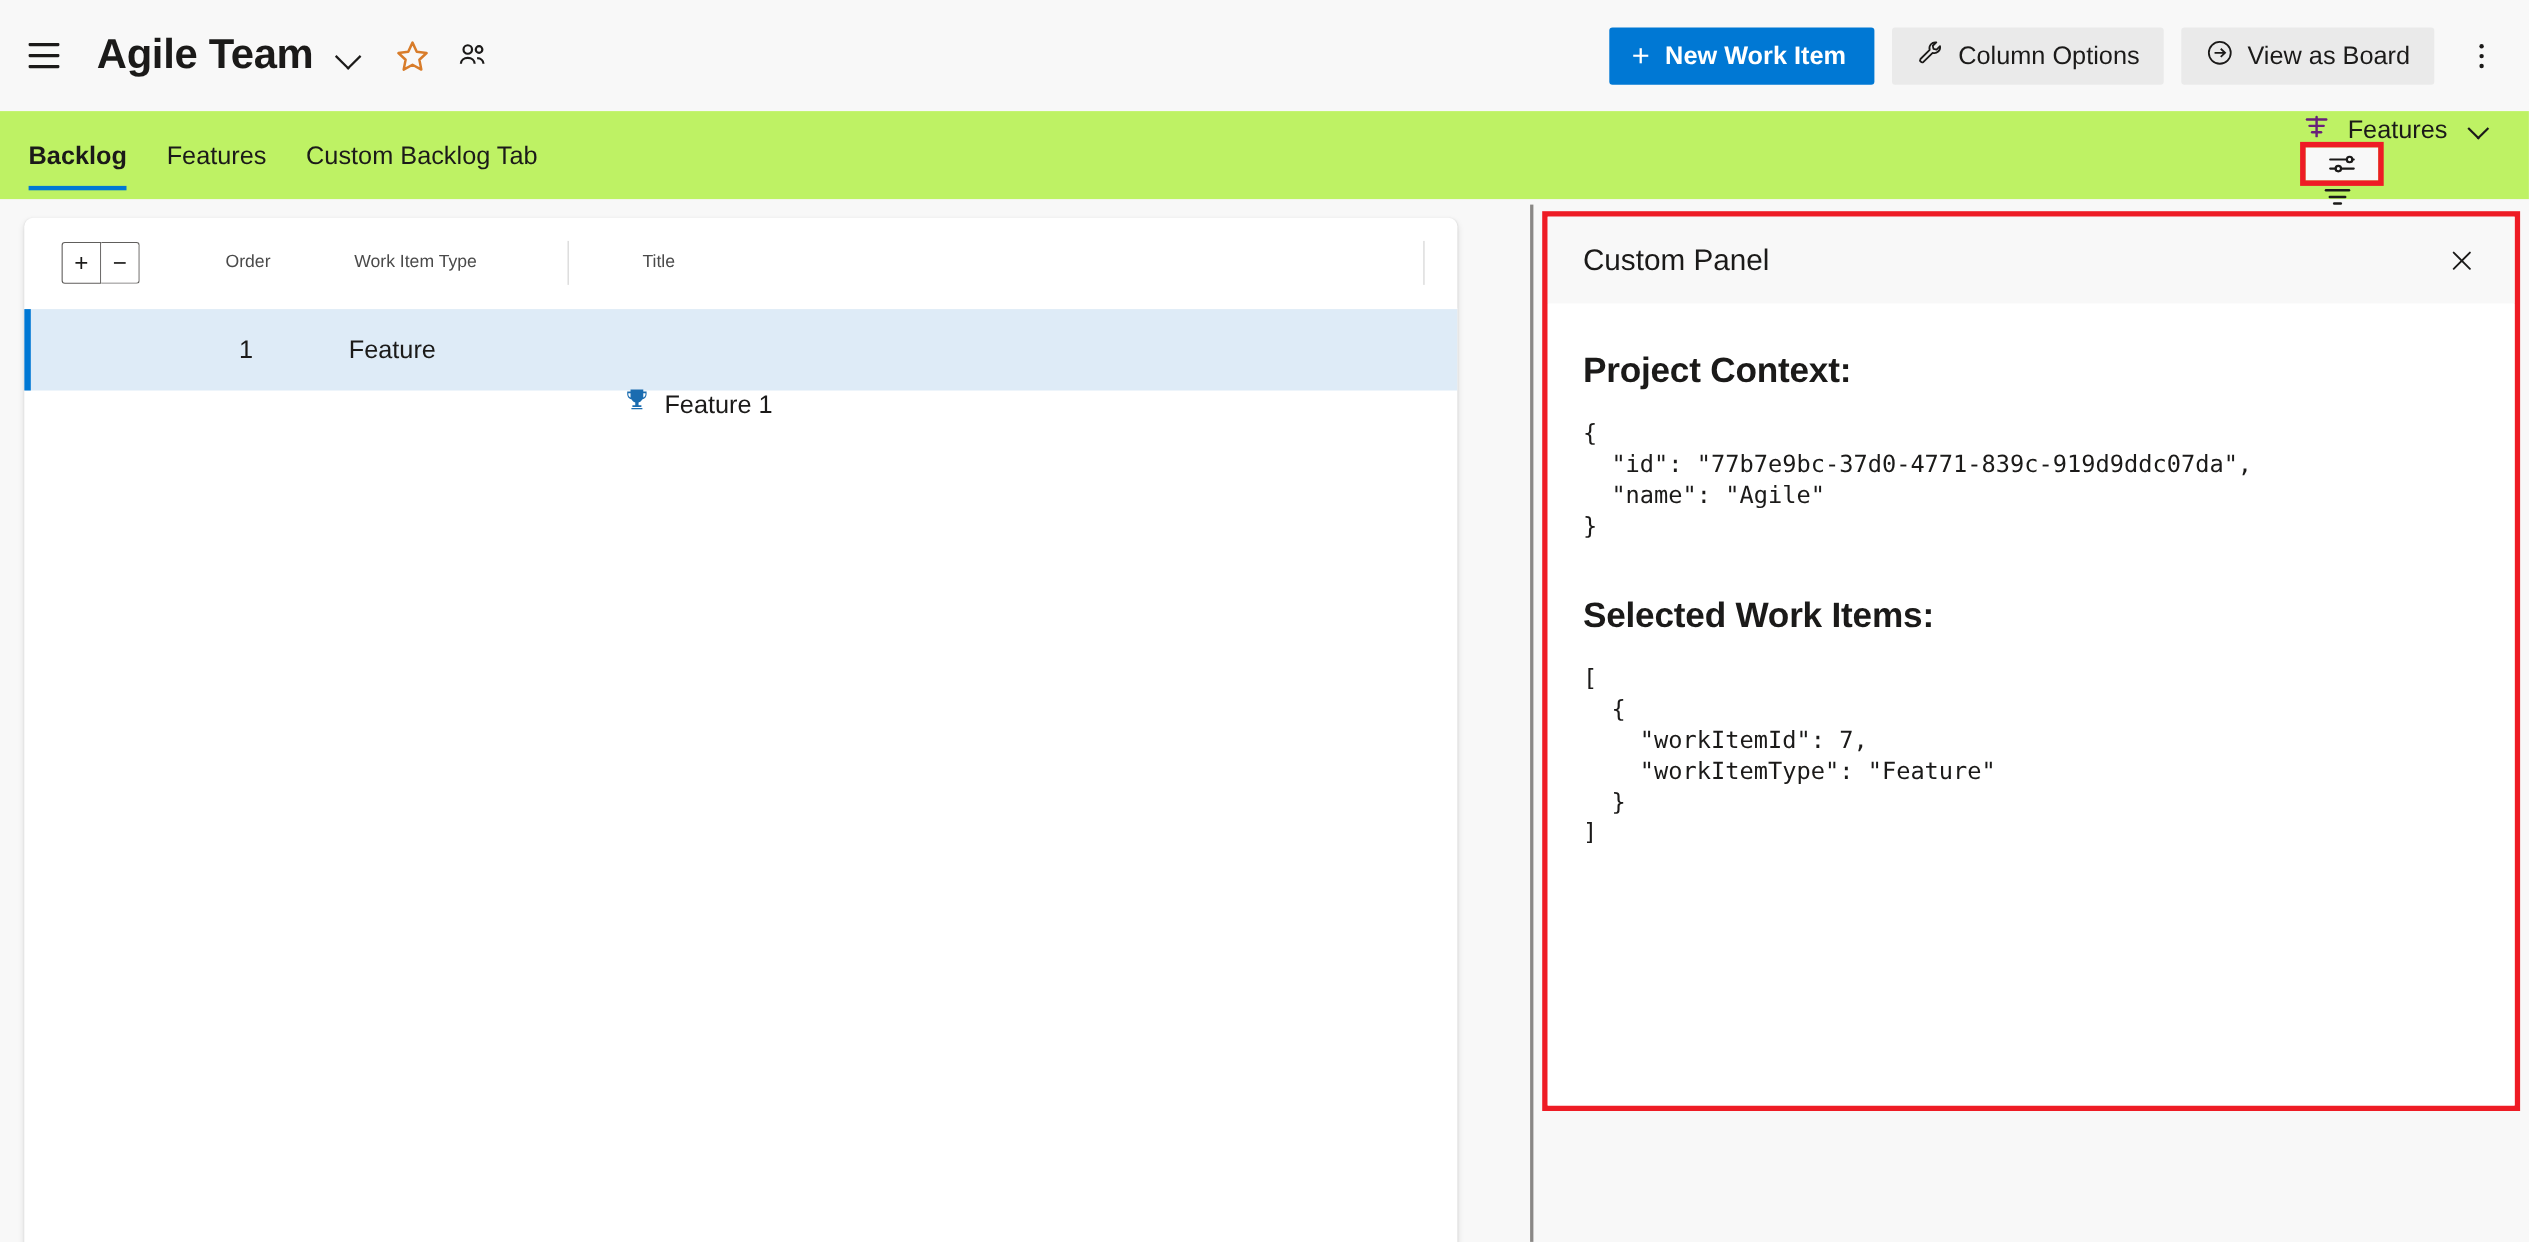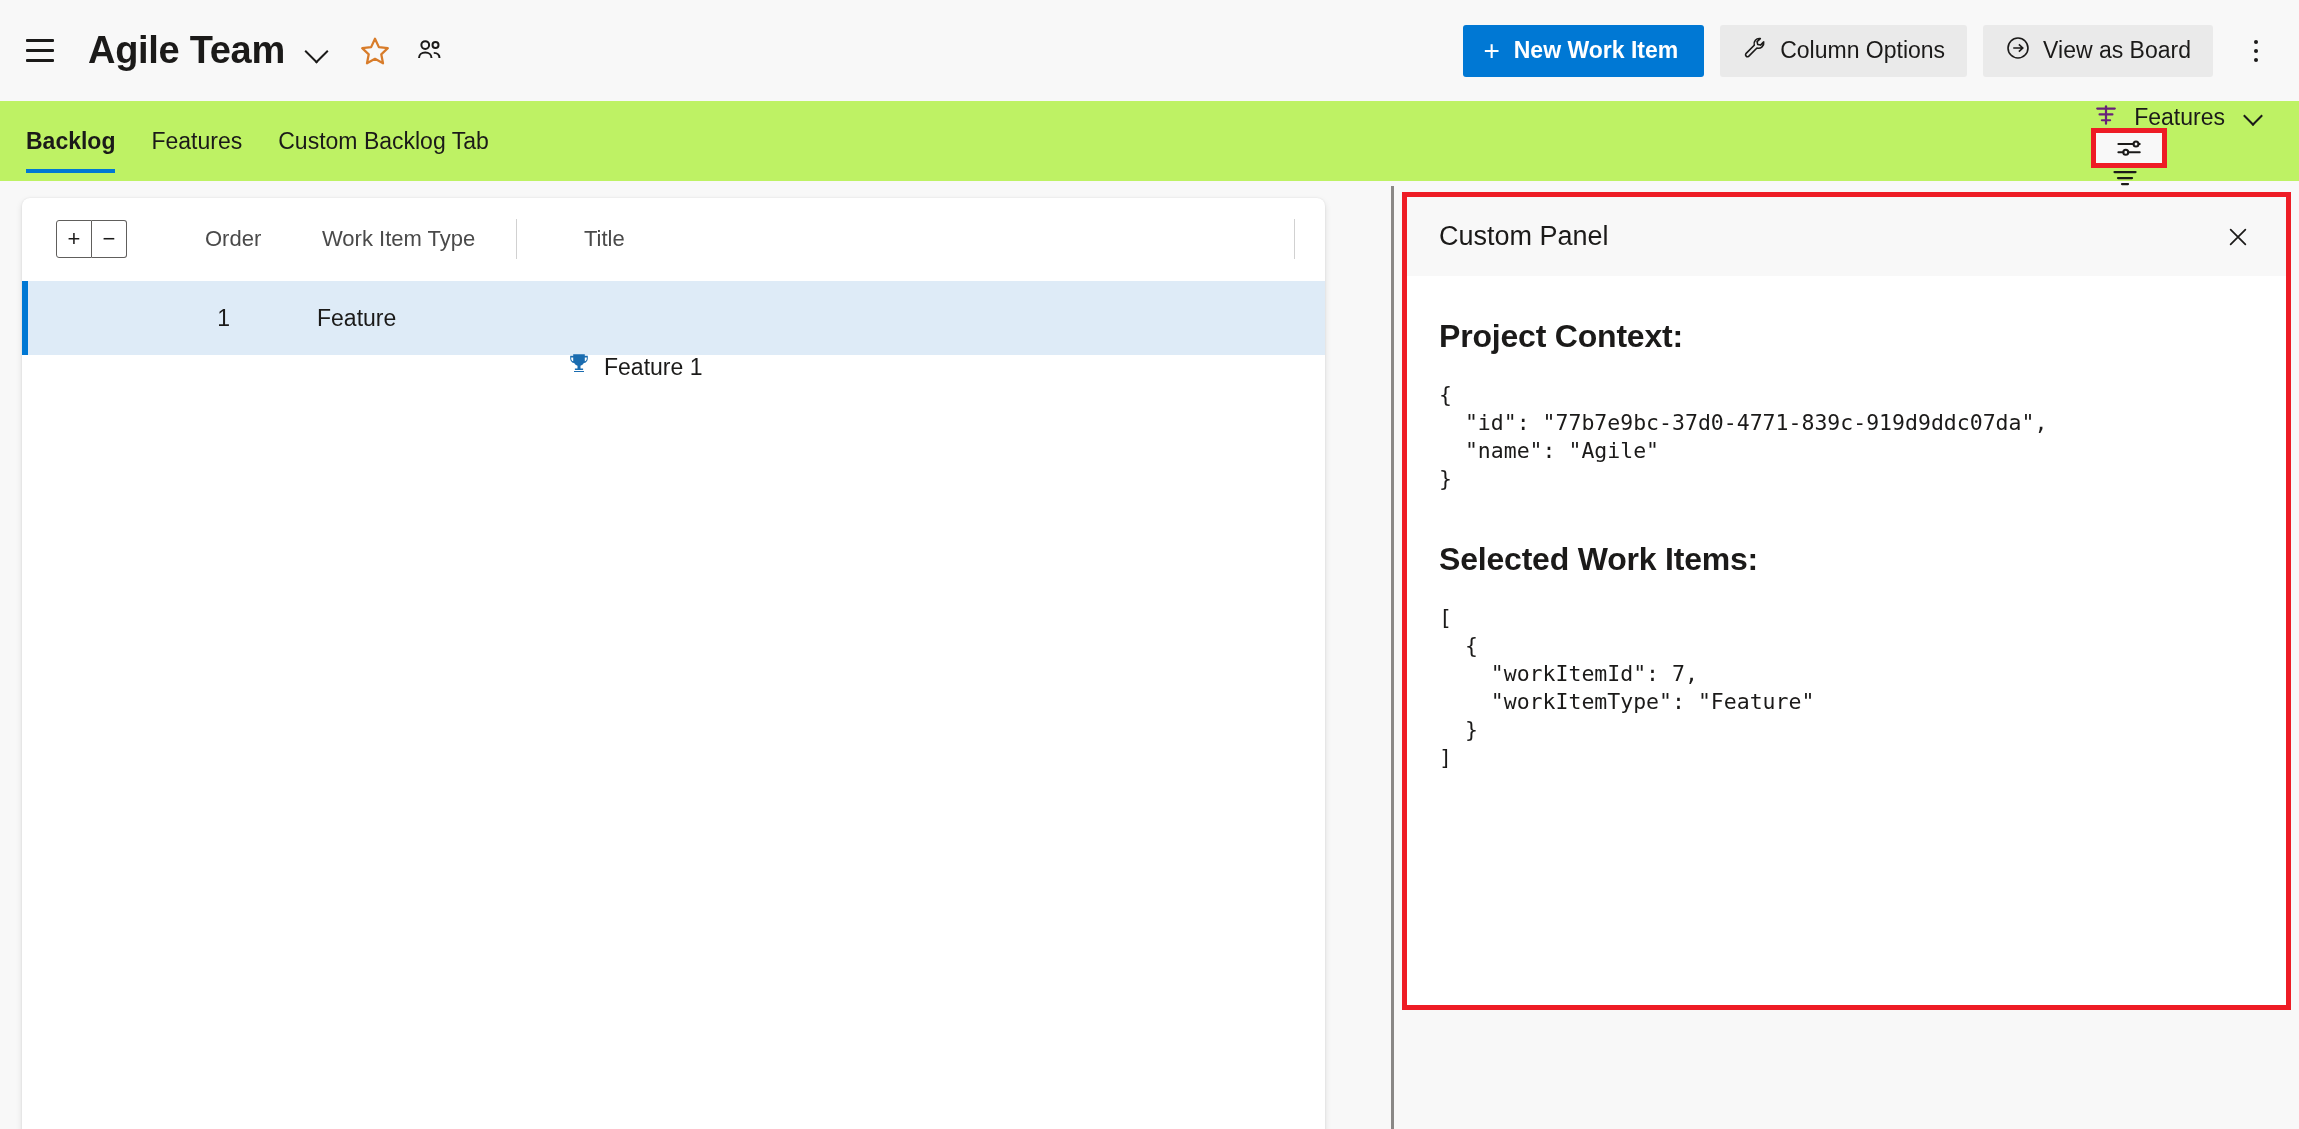--- a/index.html
+++ b/index.html
@@ -268,21 +268,21 @@
     font-size: 22px;
     color: #1b1a19;
     cursor: pointer;
     font-family: "Liberation Sans", sans-serif;
     line-height: 1;
   }
   .ec-btn:first-child { border-radius: 3px 0 0 3px; }
   .ec-btn:last-child { border-radius: 0 3px 3px 0; border-left: none; }
 
   .col-head {
-    font-size: 22px;
+    font-size: 16px;
     color: #4a4a4a;
     position: absolute;
     top: 50%;
     transform: translateY(-50%);
     white-space: nowrap;
     cursor: pointer;
   }
   .col-order { left: 183px; }
   .col-type  { left: 300px; }
   .col-title { left: 549px; margin-left: 13px; }

